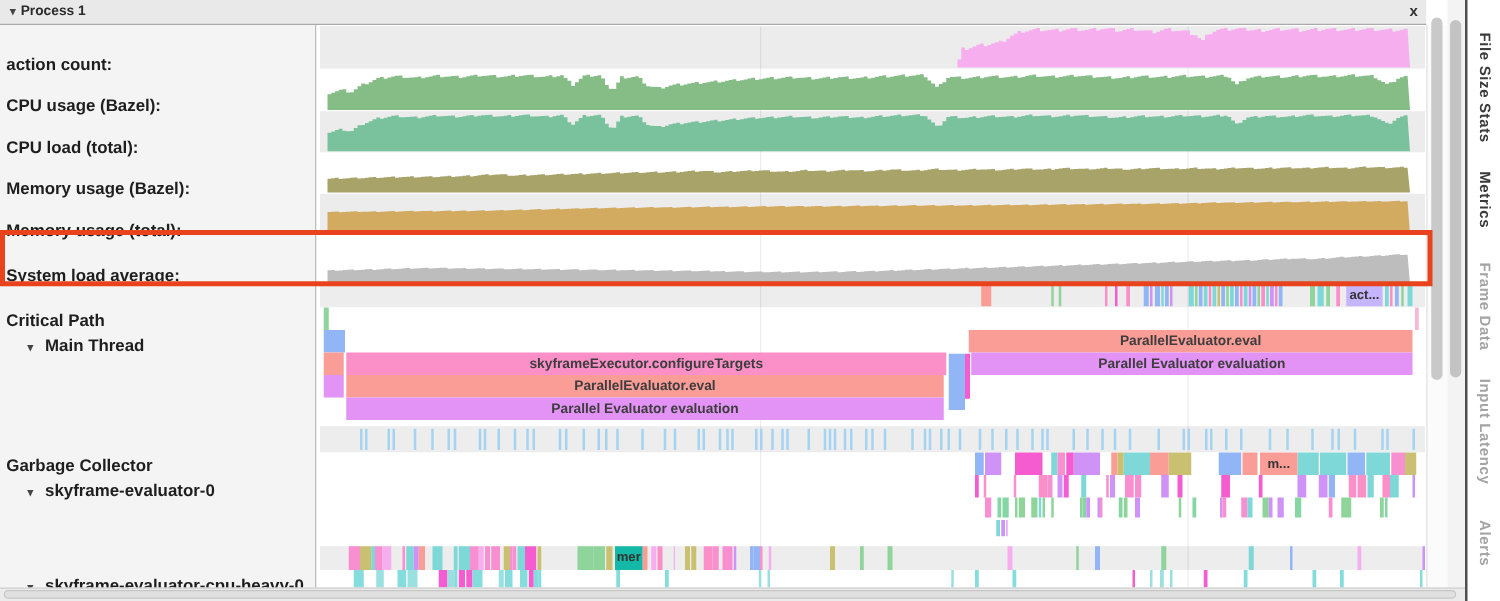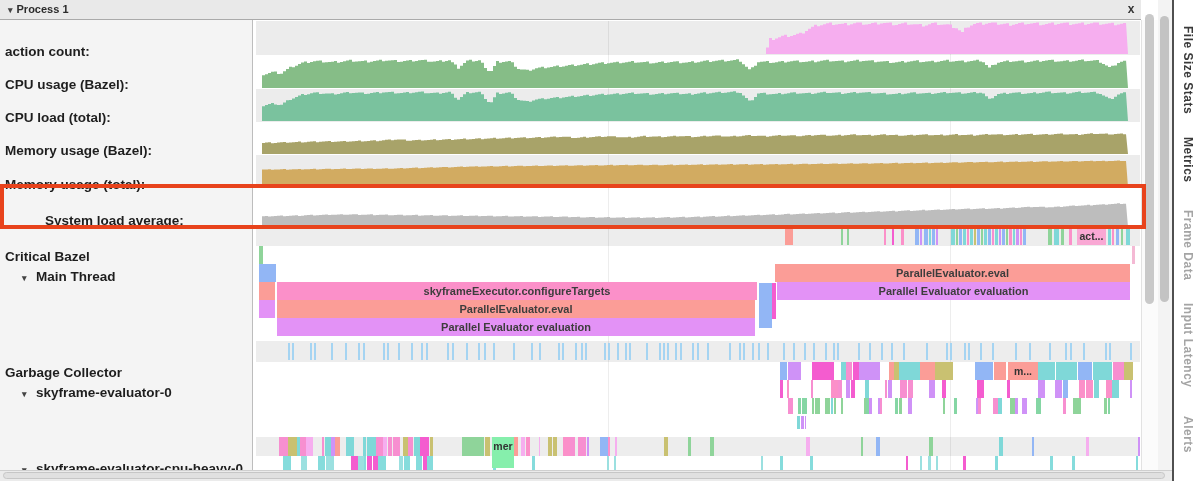--- a/index.html
+++ b/index.html
@@ -49,22 +49,22 @@
     <span class="title"><span class="tri">▾</span><span>Process 1</span></span>
     <span id="close-x">x</span>
   </div>
 
   <div id="labelcol" class="abs">
       <div class="rowlabel" style="top: 24px;">action count:</div>
       <div class="rowlabel" style="top: 57px;">CPU usage (Bazel):</div>
       <div class="rowlabel" style="top: 90px;">CPU load (total):</div>
       <div class="rowlabel" style="top: 123px;">Memory usage (Bazel):</div>
       <div class="rowlabel" style="top: 157px;">Memory usage (total):</div>
-      <div class="rowlabel" style="top: 193px; margin-left: 40px;">System load average:</div>
-      <div class="rowlabel" style="top: 229px;">Critical Bazel</div>
+      <div class="rowlabel" style="top: 193px;">System load average:</div>
+      <div class="rowlabel" style="top: 229px;">Critical Path</div>
       <div class="rowlabel" style="top: 249px; left: 0px;"><div class="thread-tri">▾</div>Main Thread</div>
       <div class="rowlabel" style="top: 345px;">Garbage Collector</div>
       <div class="rowlabel" style="top: 365px; left: 0px;"><div class="thread-tri">▾</div>skyframe-evaluator-0</div>
       <div class="rowlabel" style="top: 441px; left: 0px;"><div class="thread-tri">▾</div>skyframe-evaluator-cpu-heavy-0</div>
     </div>
   <div id="tracks" class="abs">
       <div class="stripe" style="top: 1px; height: 34px; background: rgb(236, 236, 236);"></div>
       <div class="stripe" style="top: 35px; height: 34px; background: rgb(255, 255, 255);"></div>
       <div class="stripe" style="top: 69px; height: 33px; background: rgb(236, 236, 236);"></div>
       <div class="stripe" style="top: 102px; height: 33px; background: rgb(255, 255, 255);"></div>
@@ -131,21 +131,21 @@
       <div style="position: absolute; left: 769px; top: 208px; width: 3px; height: 17px; background: rgb(146, 182, 245);"></div>
       <div style="position: absolute; left: 794px; top: 208px; width: 4px; height: 17px; background: rgb(143, 212, 154);"></div>
       <div style="position: absolute; left: 800px; top: 208px; width: 5px; height: 17px; background: rgb(127, 216, 216);"></div>
       <div style="position: absolute; left: 807px; top: 208px; width: 3px; height: 17px; background: rgb(143, 212, 154);"></div>
       <div style="position: absolute; left: 815px; top: 208px; width: 3px; height: 17px; background: rgb(251, 144, 201);"></div>
       <div style="position: absolute; left: 854px; top: 208px; width: 3px; height: 17px; background: rgb(127, 216, 216);"></div>
       <div style="position: absolute; left: 858px; top: 208px; width: 2px; height: 17px; background: rgb(251, 144, 201);"></div>
       <div style="position: absolute; left: 862px; top: 208px; width: 3px; height: 17px; background: rgb(146, 182, 245);"></div>
       <div style="position: absolute; left: 867px; top: 208px; width: 2px; height: 17px; background: rgb(143, 212, 154);"></div>
       <div style="position: absolute; left: 872px; top: 208px; width: 4px; height: 17px; background: rgb(127, 216, 216);"></div>
-      <div class="slice-label" style="left: 823px; top: 208px; width: 29px; height: 17px; line-height: 17px; background: #f9a8d4;">act...</div>
+      <div class="slice-label" style="left: 823px; top: 208px; width: 29px; height: 17px; line-height: 17px; background: #c4b5fd;">act...</div>
       <div class="bar" style="left: 5px; top: 226px; width: 4px; height: 18px; background: rgb(143, 212, 154);"></div>
       <div class="bar" style="left: 878px; top: 226px; width: 3px; height: 18px; background: rgb(244, 185, 212);"></div>
       <div class="bar" style="left: 5px; top: 244px; width: 17px; height: 18px; background: rgb(146, 182, 245);"></div>
       <div class="bar" style="left: 521px; top: 244px; width: 355px; height: 18px; background: rgb(251, 157, 151);">ParallelEvaluator.eval</div>
       <div class="bar" style="left: 5px; top: 262px; width: 16px; height: 18px; background: rgb(251, 157, 151);"></div>
       <div class="bar" style="left: 23px; top: 262px; width: 480px; height: 18px; background: rgb(251, 144, 201);">skyframeExecutor.configureTargets</div>
       <div class="bar" style="left: 523px; top: 262px; width: 353px; height: 18px; background: rgb(227, 146, 246);">Parallel Evaluator evaluation</div>
       <div class="bar" style="left: 5px; top: 280px; width: 16px; height: 18px; background: rgb(227, 146, 246);"></div>
       <div class="bar" style="left: 23px; top: 280px; width: 478px; height: 18px; background: rgb(251, 157, 151);">ParallelEvaluator.eval</div>
       <div class="bar" style="left: 23px; top: 298px; width: 478px; height: 18px; background: rgb(227, 146, 246);">Parallel Evaluator evaluation</div>
@@ -385,21 +385,21 @@
       <div style="position: absolute; left: 652px; top: 436px; width: 2px; height: 14px; background: rgb(244, 92, 207);"></div>
       <div style="position: absolute; left: 666px; top: 436px; width: 2px; height: 14px; background: rgb(155, 224, 224);"></div>
       <div style="position: absolute; left: 674px; top: 436px; width: 3px; height: 14px; background: rgb(155, 224, 224);"></div>
       <div style="position: absolute; left: 682px; top: 436px; width: 2px; height: 14px; background: rgb(155, 224, 224);"></div>
       <div style="position: absolute; left: 709px; top: 436px; width: 3px; height: 14px; background: rgb(244, 92, 207);"></div>
       <div style="position: absolute; left: 741px; top: 436px; width: 3px; height: 14px; background: rgb(133, 220, 220);"></div>
       <div style="position: absolute; left: 796px; top: 436px; width: 3px; height: 14px; background: rgb(133, 220, 220);"></div>
       <div style="position: absolute; left: 818px; top: 436px; width: 3px; height: 14px; background: rgb(133, 220, 220);"></div>
       <div style="position: absolute; left: 882px; top: 436px; width: 2px; height: 14px; background: rgb(133, 220, 220);"></div>
       <div class="slice-label" style="left: 754px; top: 342px; width: 30px; height: 18px; line-height: 18px; background: rgb(251, 157, 151);">m...</div>
-      <div class="slice-label" style="left: 238px; top: 417px; width: 22px; height: 31px; line-height: 19px; background: #86efac;">mer</div>
+      <div class="slice-label" style="left: 238px; top: 417px; width: 22px; height: 19px; line-height: 19px; background: #14b8a6;">mer</div>
     </div>
 
   <div id="hlbox" class="abs"></div>
 
   <div id="vscroll1" class="abs"></div>
   <div id="vthumb1" class="abs"></div>
   <div id="vscroll2" class="abs"></div>
   <div id="vthumb2" class="abs"></div>
   <div id="hscroll" class="abs"></div>
   <div id="hthumb" class="abs"></div>

